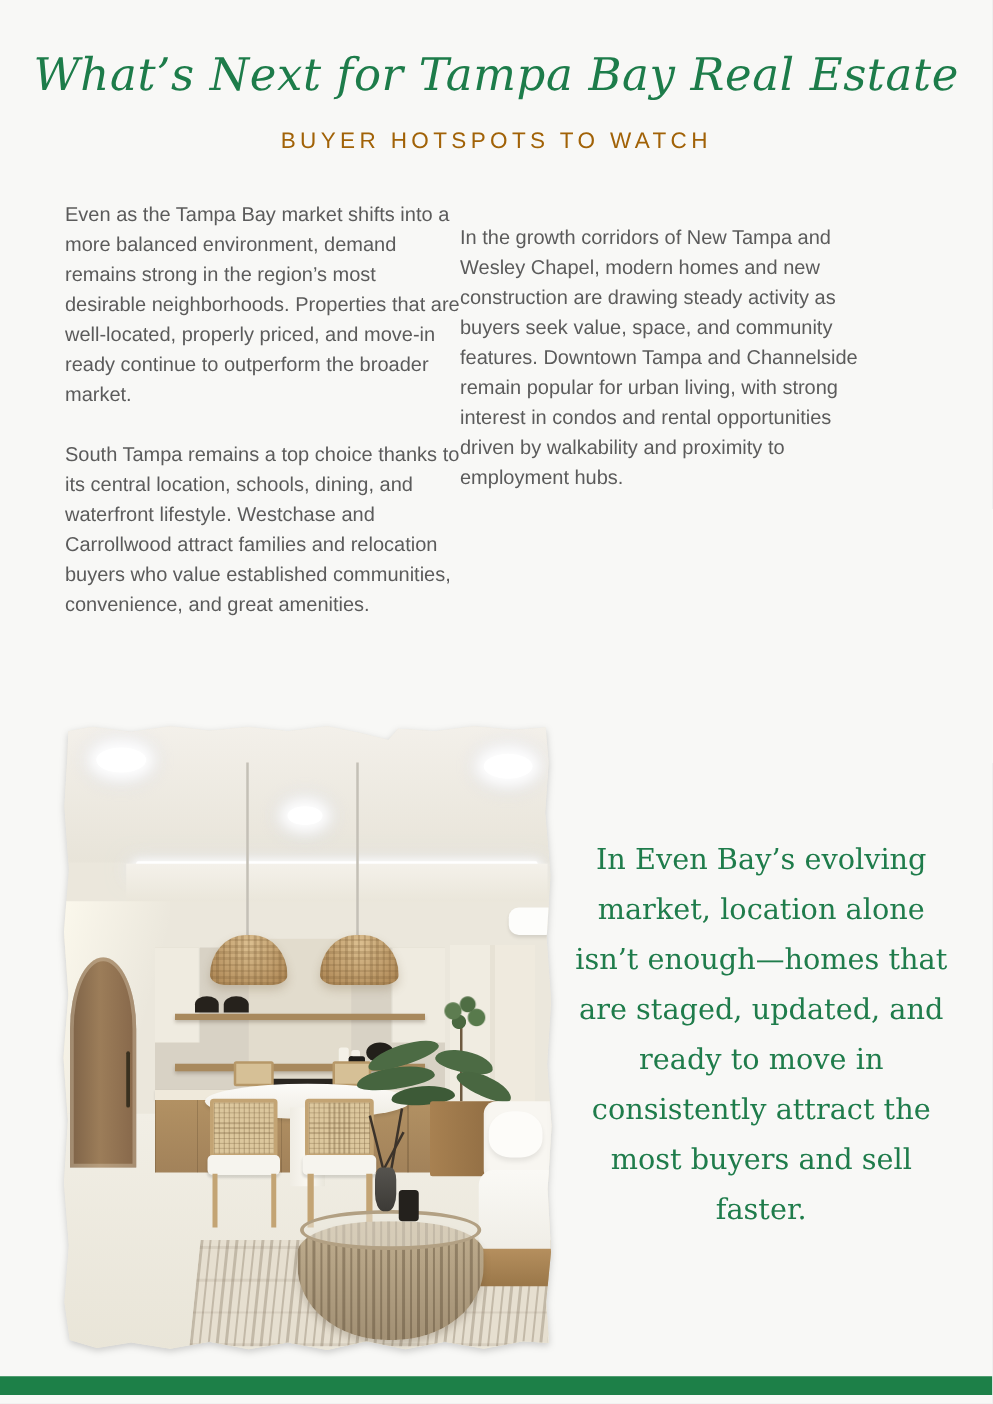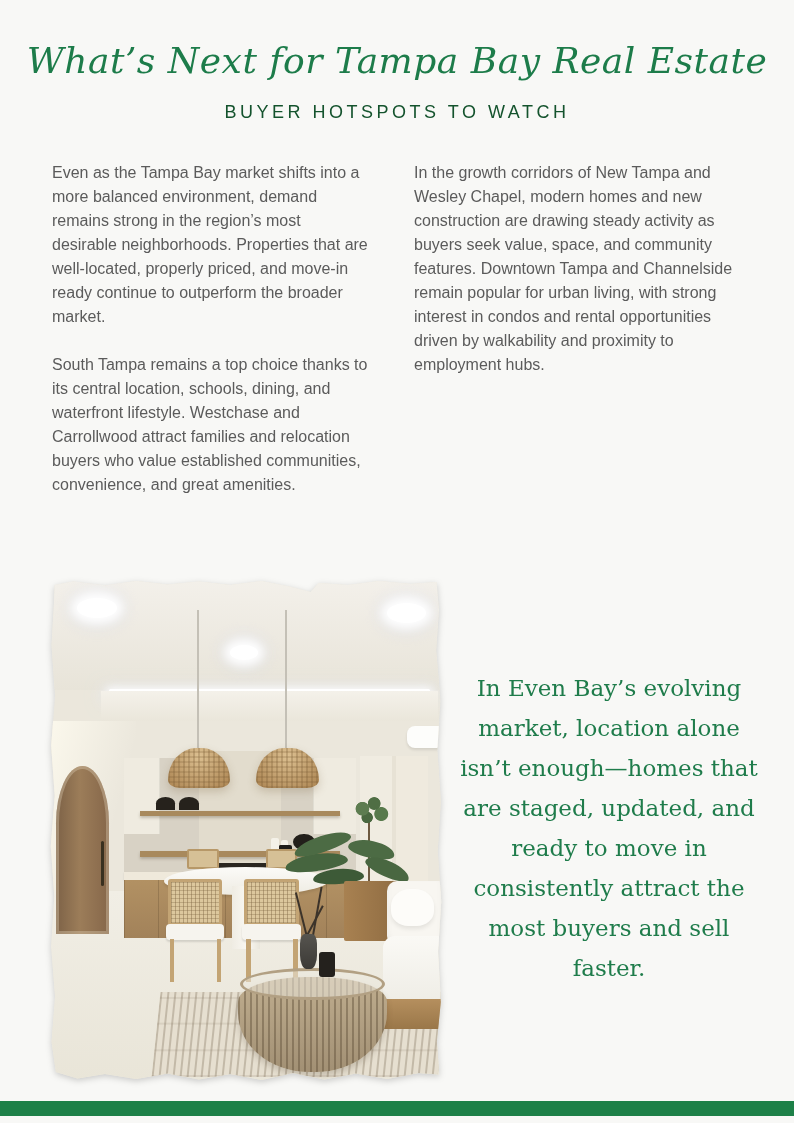--- a/index.html
+++ b/index.html
@@ -13,27 +13,27 @@
     position:absolute;top:40px;left:0;width:100%;
     text-align:center;margin:0;
     font-family:"DejaVu Serif","Liberation Serif",serif;
     font-style:italic;font-weight:500;font-size:36px;letter-spacing:.5px;
     color:#1d7c4a;
   }
   .subtitle{
     position:absolute;top:102px;left:0;width:100%;
     text-align:center;
     font-size:18px;letter-spacing:3.5px;font-weight:500;
-    color:#14532d;
-  }
-  
-  .columns{position:absolute;top:161px;left:52px;width:692px;display:flex;gap:46px;}
+    color:#a16207;
+  }
+  
+  .columns{position:absolute;top:161px;left:52px;width:692px;display:flex;}
   .col{color:#5b5b5b;font-size:16px;line-height:24px;}
   .col.left{width:316px;}
-  .col.right{width:330px;}
+  .col.right{width:330px;margin-top:18px;}
   .col p{margin:0 0 24px 0;}
   
   .quote{
     position:absolute;top:668px;left:456px;width:306px;
     text-align:center;
     font-family:"DejaVu Serif","Liberation Serif",serif;
     font-size:23px;line-height:40px;font-weight:500;
     color:#1f7c4b;
   }
   

